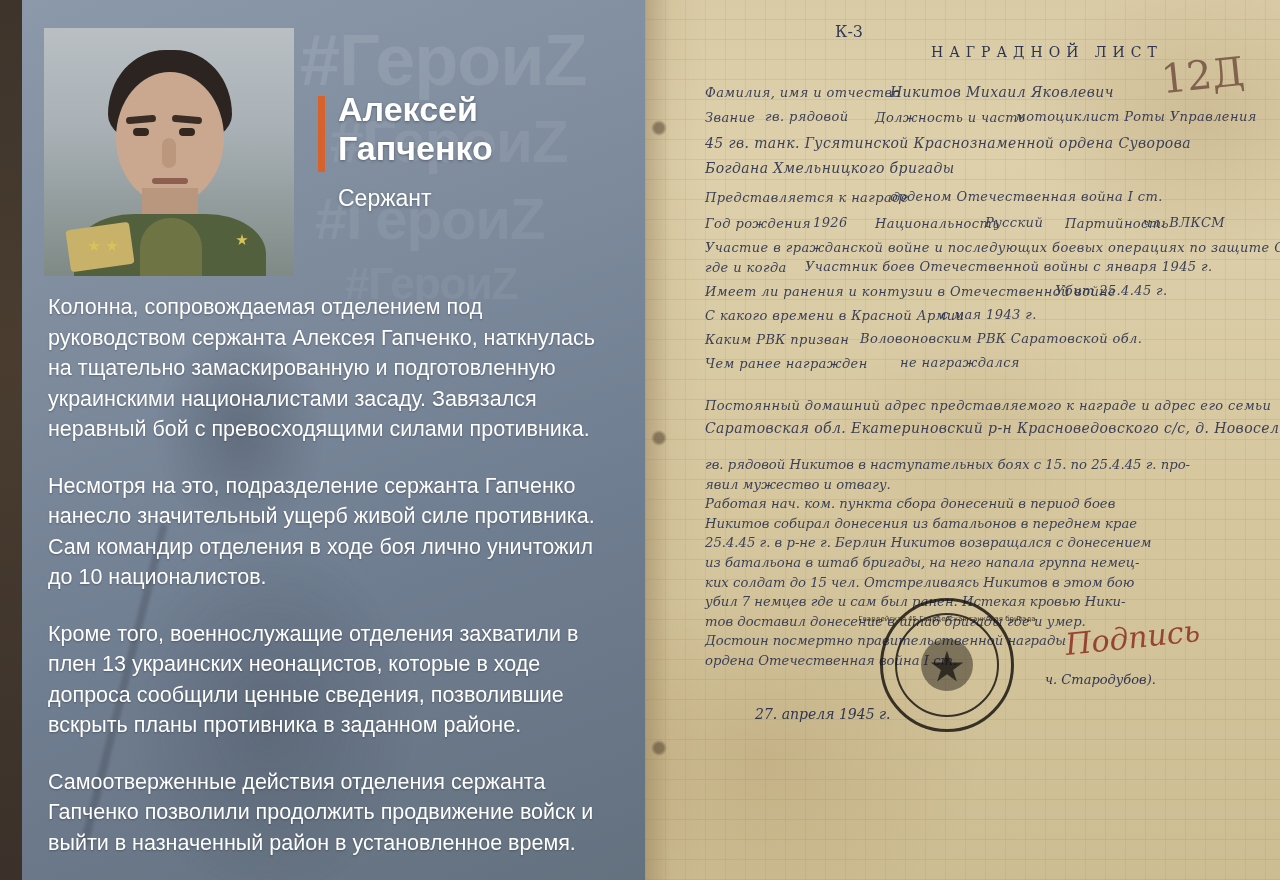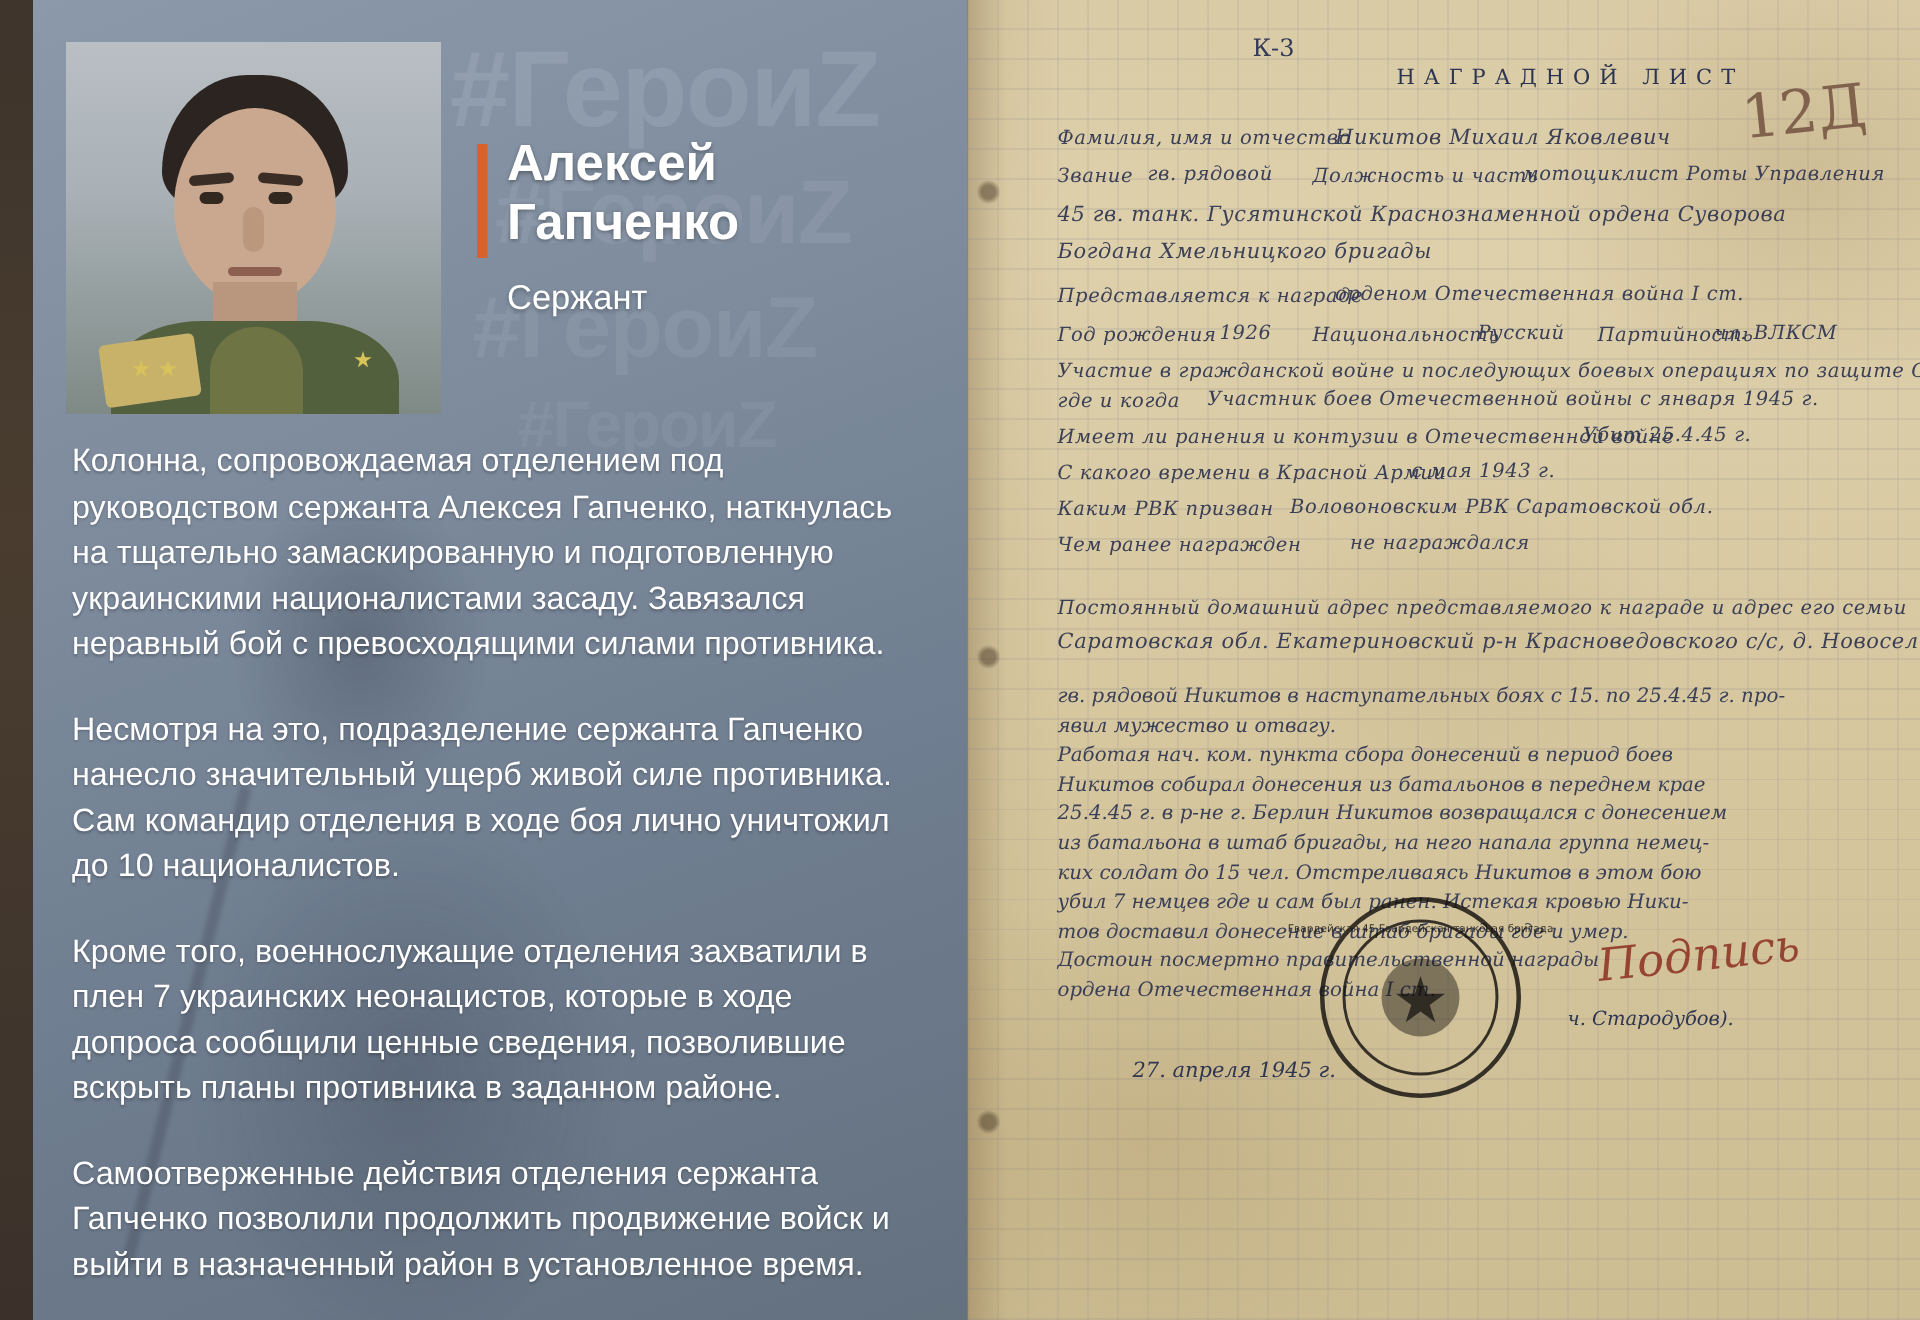--- a/index.html
+++ b/index.html
@@ -426,21 +426,21 @@
     <div class="name-block">
       <div class="name-bar"></div>
       <div class="hero-name">Алексей
 Гапченко</div>
       <div class="hero-rank">Сержант</div>
     </div>
 
     <div class="story">
       <p>Колонна, сопровождаемая отделением под руководством сержанта Алексея Гапченко, наткнулась на тщательно замаскированную и подготовленную украинскими националистами засаду. Завязался неравный бой с превосходящими силами противника.</p>
       <p>Несмотря на это, подразделение сержанта Гапченко нанесло значительный ущерб живой силе противника. Сам командир отделения в ходе боя лично уничтожил до 10 националистов.</p>
-      <p>Кроме того, военнослужащие отделения захватили в плен 7 украинских неонацистов, которые в ходе допроса сообщили ценные сведения, позволившие вскрыть планы противника в заданном районе.</p>
+      <p>Кроме того, военнослужащие отделения захватили в плен 13 украинских неонацистов, которые в ходе допроса сообщили ценные сведения, позволившие вскрыть планы противника в заданном районе.</p>
       <p>Самоотверженные действия отделения сержанта Гапченко позволили продолжить продвижение войск и выйти в назначенный район в установленное время.</p>
     </div>
   </div>
 
   <div class="right-panel">
     <div class="paper-grid"></div>
     <div class="paper-stains"></div>
 
     <div class="hole-punch" style="top:120px"></div>
     <div class="hole-punch" style="top:430px"></div>

